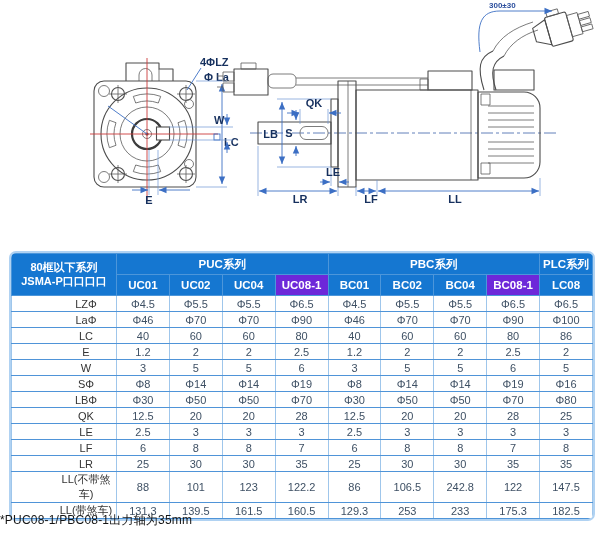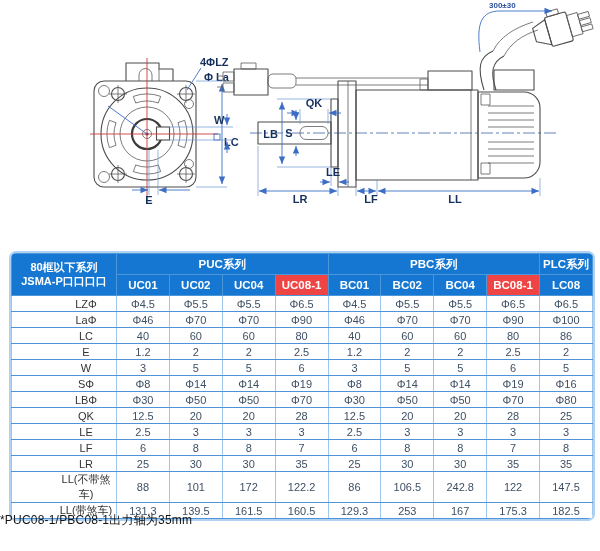--- a/index.html
+++ b/index.html
@@ -23,21 +23,21 @@
   
   .table-wrap{
     position:absolute;left:9px;top:251px;width:582px;
     border:2px solid #b0d2f2;border-radius:7px;overflow:hidden;background:#fff;
   }
   table{width:100%;border-collapse:collapse;table-layout:fixed;}
   thead th{
     background:#1577d1;color:#ffffff;font-weight:bold;font-size:11.5px;
     border:1px solid #4c96da;padding:0;height:20px;
   }
-  thead th.dark-col{background:#ef4444;}
+  thead th.dark-col{background:#6d28d9;}
   thead th.corner{font-size:11px;line-height:1.25;}
   tbody td{
     background:#ffffff;height:15px;padding:0;text-align:center;
     font-size:11px;color:#3e5064;
     border-top:1px solid #4f94d8;border-bottom:1px solid #4f94d8;
     border-left:1px solid #9fc6eb;border-right:1px solid #9fc6eb;
   }
   tbody td.rowlabel{color:#333333;padding-left:44px;}
   
   .footnotes{
@@ -375,37 +375,37 @@
           <td>25</td>
           <td>30</td>
           <td>30</td>
           <td>35</td>
           <td>35</td>
         </tr>
         <tr>
           <td class="rowlabel">LL(不带煞车)</td>
           <td>88</td>
           <td>101</td>
-          <td>172</td>
+          <td>123</td>
           <td>122.2</td>
           <td>86</td>
           <td>106.5</td>
           <td>242.8</td>
           <td>122</td>
           <td>147.5</td>
         </tr>
         <tr>
           <td class="rowlabel">LL(带煞车)</td>
           <td>131.3</td>
           <td>139.5</td>
           <td>161.5</td>
           <td>160.5</td>
           <td>129.3</td>
           <td>253</td>
-          <td>167</td>
+          <td>233</td>
           <td>175.3</td>
           <td>182.5</td>
         </tr>
       </tbody>
   </table>
 </div>
 
 <div class="footnotes">
   <div>*PUC08-1/PBC08-1出力轴为35mm</div>
 </div>

